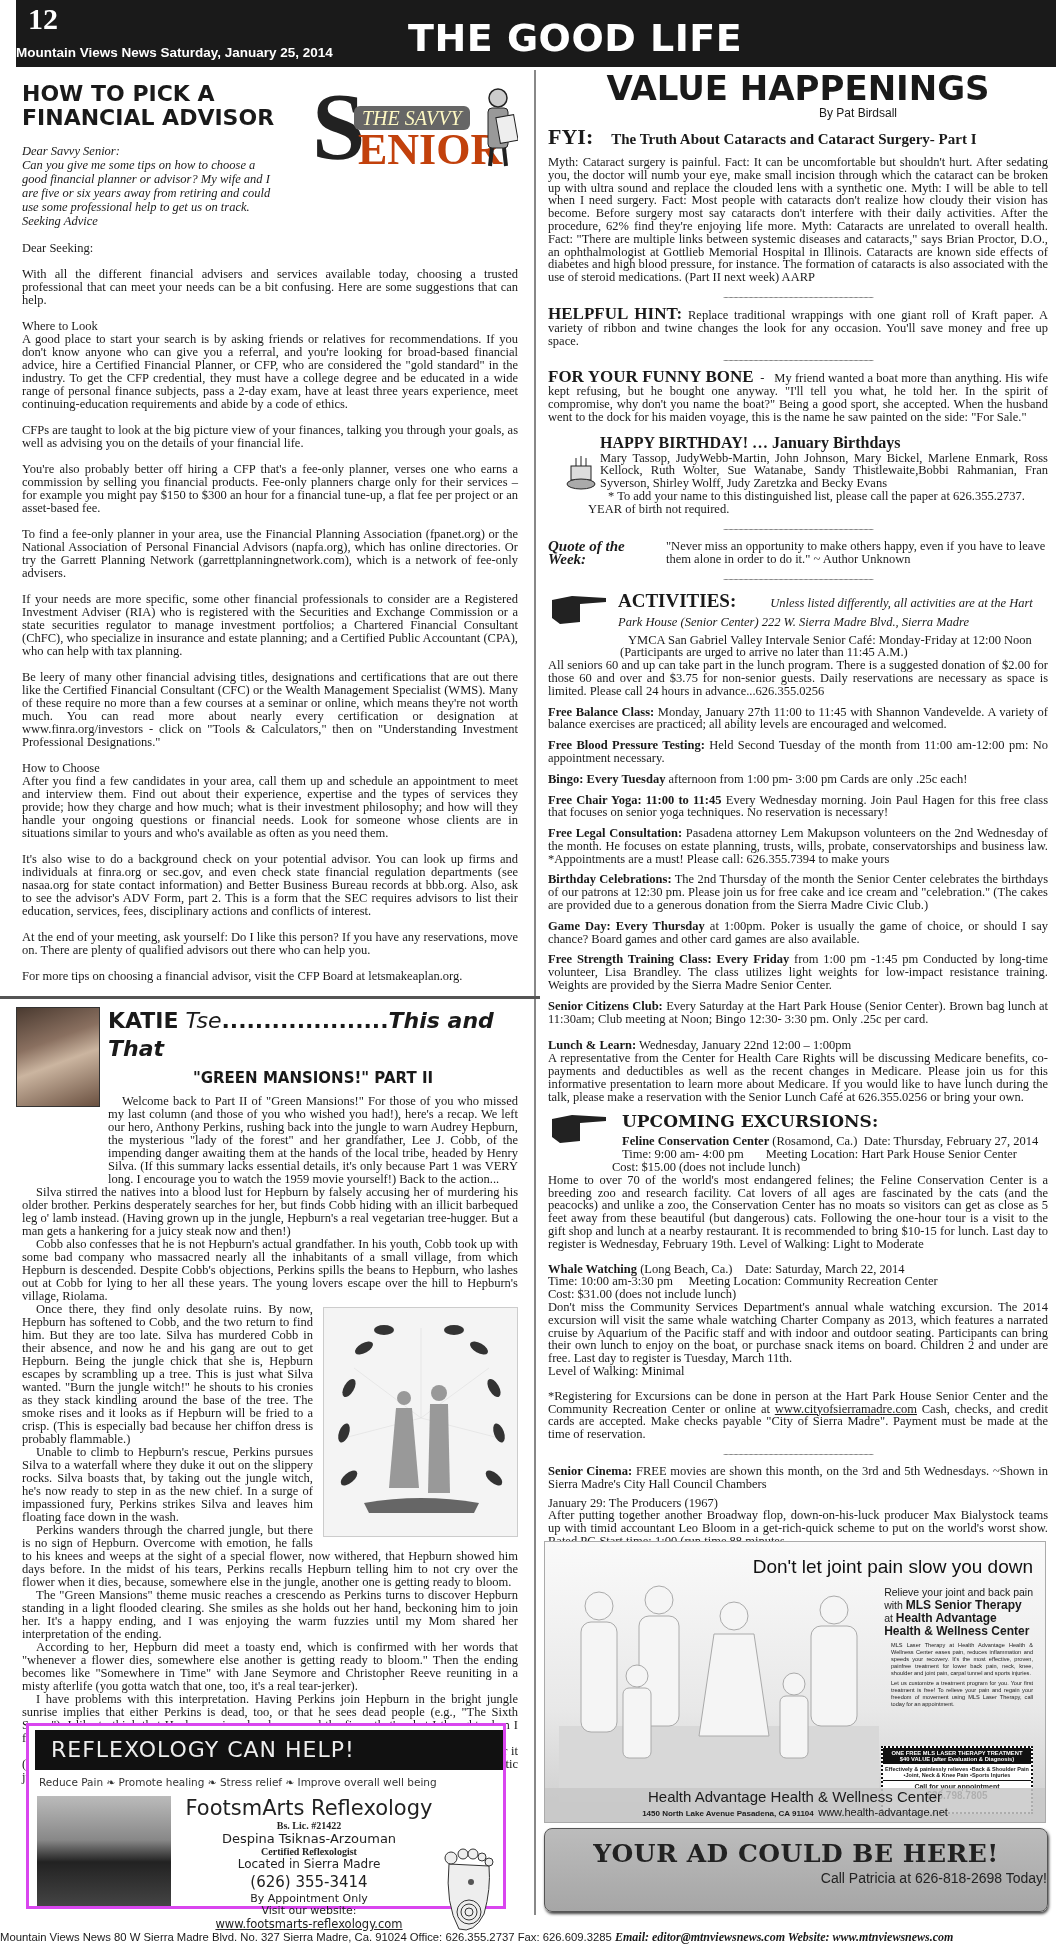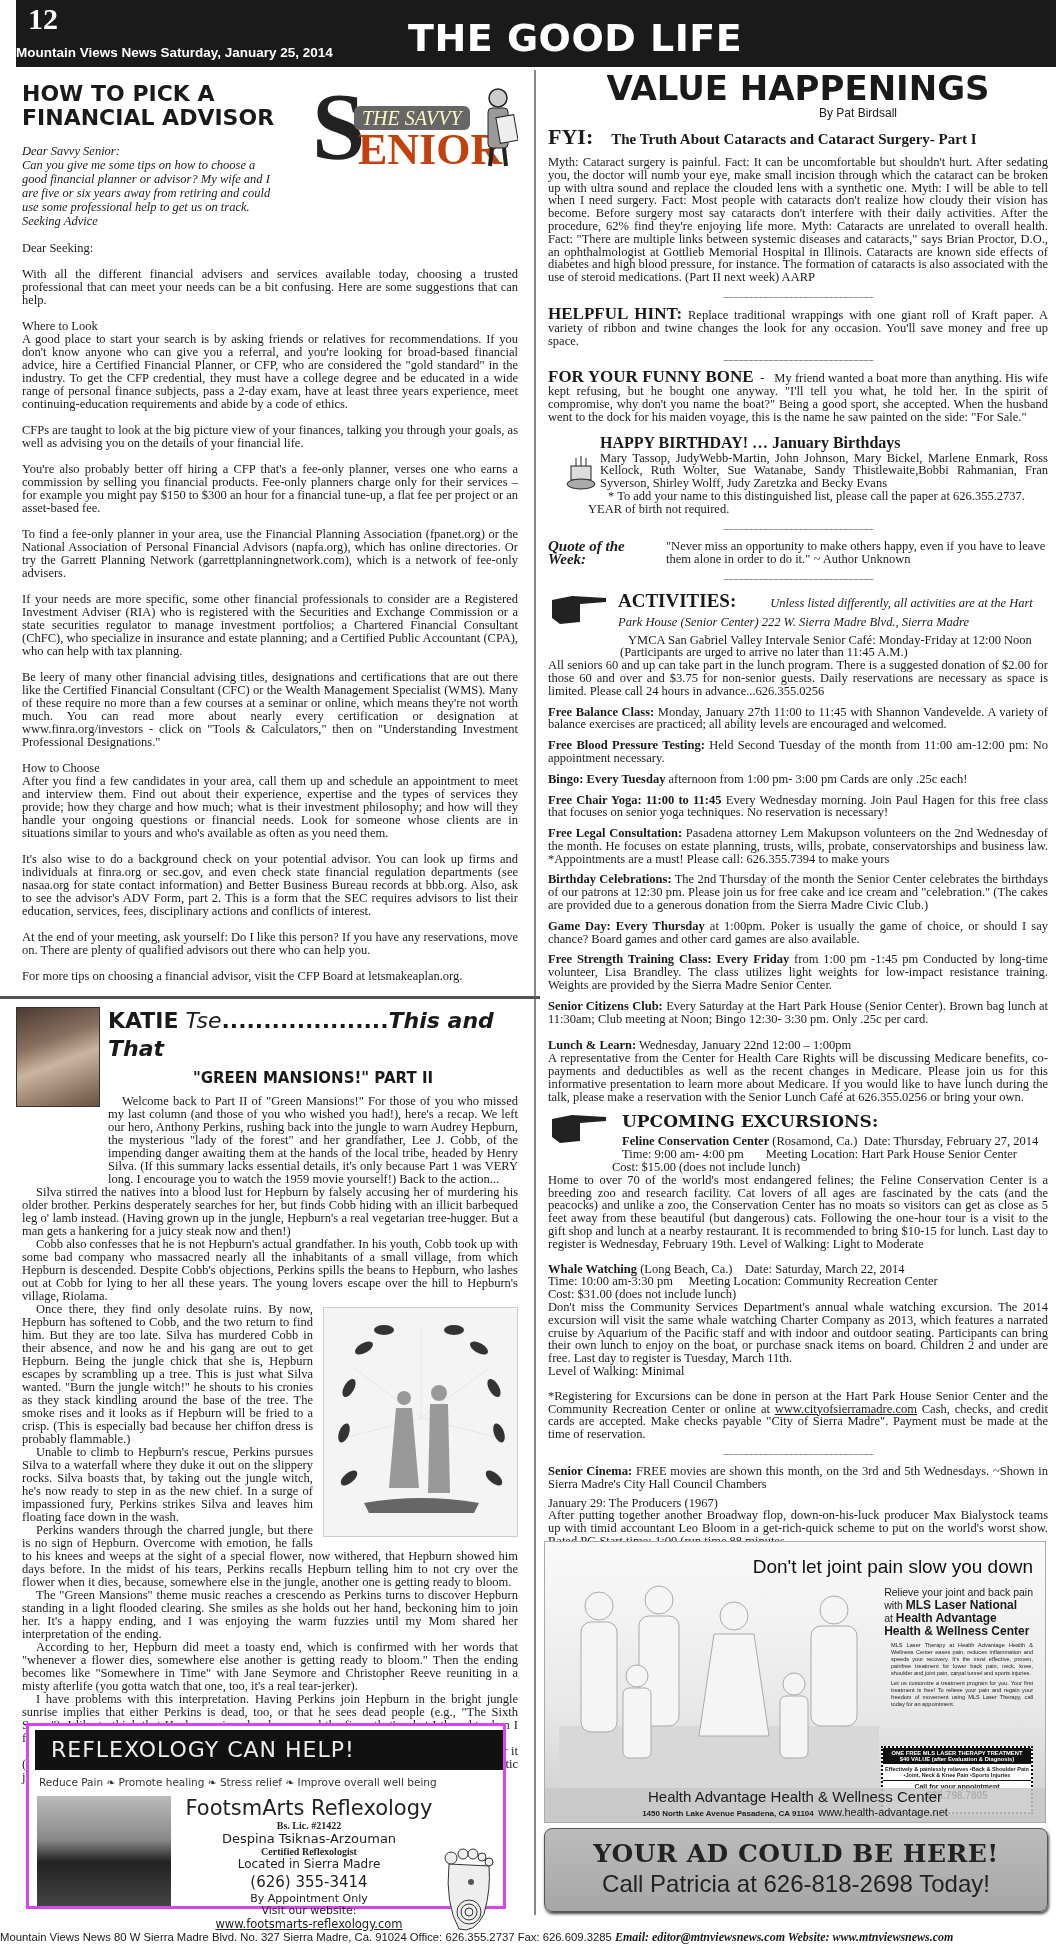--- a/index.html
+++ b/index.html
@@ -74,21 +74,21 @@
   .ha-coupon .cm { font-size: 5.5px; font-weight: bold; padding: 2px; }
   .ha-coupon .cf { font-size: 7px; font-weight: bold; border-top: 1px solid #111; padding-top: 2px; }
   .ha-coupon .cf span { font-size: 10px; }
   .ha-people { position: absolute; left: 14px; top: 34px; width: 320px; height: 226px; }
   .ha-footer { position: absolute; left: 0; bottom: 0; width: 100%; height: 34px; background: rgba(200,200,200,0.85); text-align: center; font-family: "Liberation Sans", sans-serif; }
   .ha-footer .n { font-size: 15px; line-height: 18px; }
   .ha-footer .a { font-size: 8px; font-weight: bold; }
   .ha-footer .a span { font-size: 11px; font-weight: normal; }
   .ad-here { position: absolute; left: 544px; top: 1828px; width: 504px; height: 84px; border-radius: 8px; background: linear-gradient(180deg,#bcbcbc 0%,#a6a6a6 100%); border: 1px solid #555; box-shadow: 1px 2px 3px #444; text-align: center; color: #222; }
   .ad-here .t1 { font-family: "DejaVu Serif", serif; font-weight: bold; font-size: 25px; margin-top: 10px; letter-spacing: 0.5px; }
-  .ad-here .t2 { font-family: "Liberation Sans", sans-serif; font-size: 24px; margin-top: 2px; }
+  .ad-here .t2 { font-family: "Liberation Sans", sans-serif; font-size: 14px; margin-top: 2px; text-align: right; }
   .footer { position: absolute; left: 0; top: 1930px; width: 1056px; font-family: "Liberation Sans", sans-serif; font-size: 11.3px; white-space: nowrap; }
   .footer .em { font-family: "Liberation Serif", serif; font-style: italic; font-weight: bold; font-size: 12px; }
   a.u { color: inherit; text-decoration: underline; }
 </style>
 </head>
 <body>
 
 <div class="masthead">
   <div class="page-num">12</div>
   <div class="pub-line">Mountain Views News  Saturday, January 25, 2014</div>
@@ -323,21 +323,21 @@
         <rect x="252" y="50" width="46" height="100" rx="10"></rect>
       <circle cx="78" cy="100" r="11"></circle>
         <rect x="64" y="112" width="28" height="70" rx="6"></rect>
       <circle cx="235" cy="108" r="11"></circle>
         <rect x="221" y="120" width="28" height="62" rx="6"></rect>
     </g>
   </svg>
   <div class="ha-title">Don't let joint pain slow you down</div>
   <div class="ha-sub">
     <div>Relieve your joint and back pain</div>
-    <div><span>with </span><b>MLS Laser National</b></div>
+    <div><span>with </span><b>MLS Senior Therapy</b></div>
     <div><span>at </span><b>Health Advantage</b></div>
     <div><b>Health &amp; Wellness Center</b></div>
   </div>
   <div class="ha-body">
     <div>MLS Laser Therapy at Health Advantage Health &amp; Wellness Center eases pain, reduces inflammation and speeds your recovery. It's the most effective, proven, painfree treatment for lower back pain, neck, knee, shoulder and joint pain, carpal tunnel and sports injuries.</div>
     <div style="margin-top:3px">Let us customize a treatment program for you. Your first treatment is free! To relieve your pain and regain your freedom of movement using MLS Laser Therapy, call today for an appointment.</div>
   </div>
   <div class="ha-coupon">
     <div class="ch">
         <div>ONE FREE MLS LASER THERAPY TREATMENT</div>

